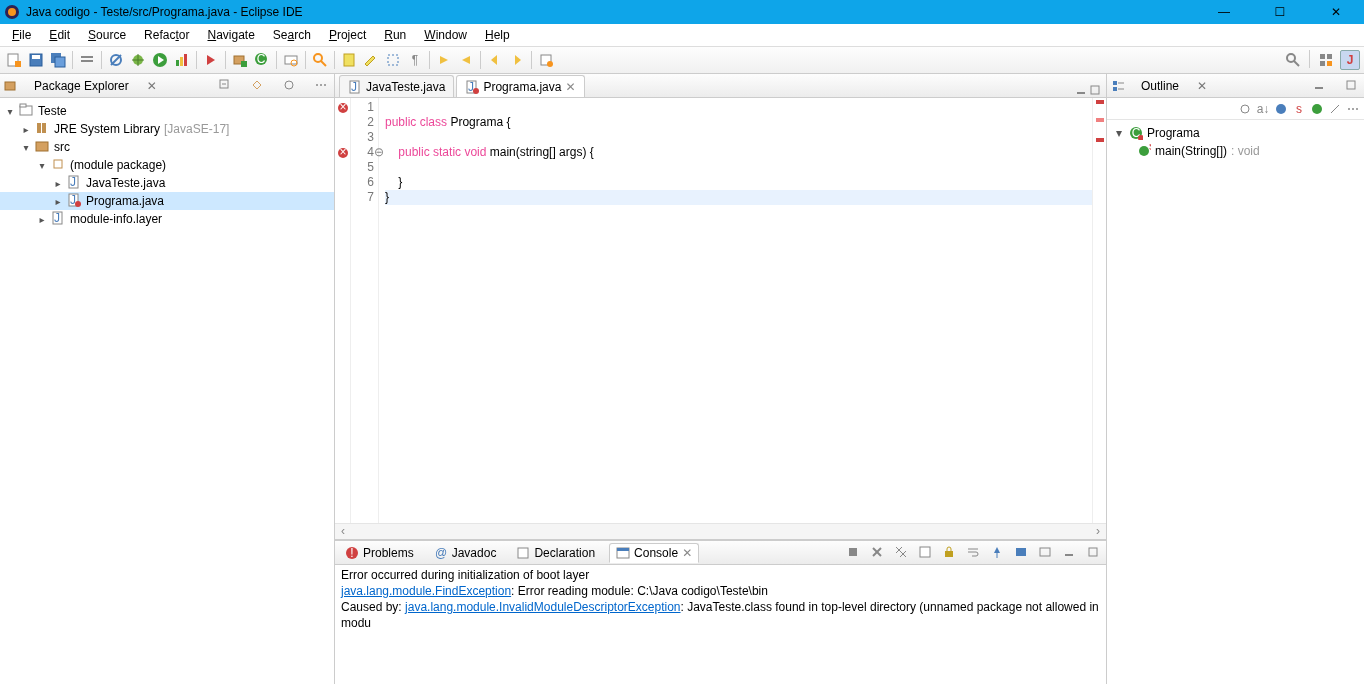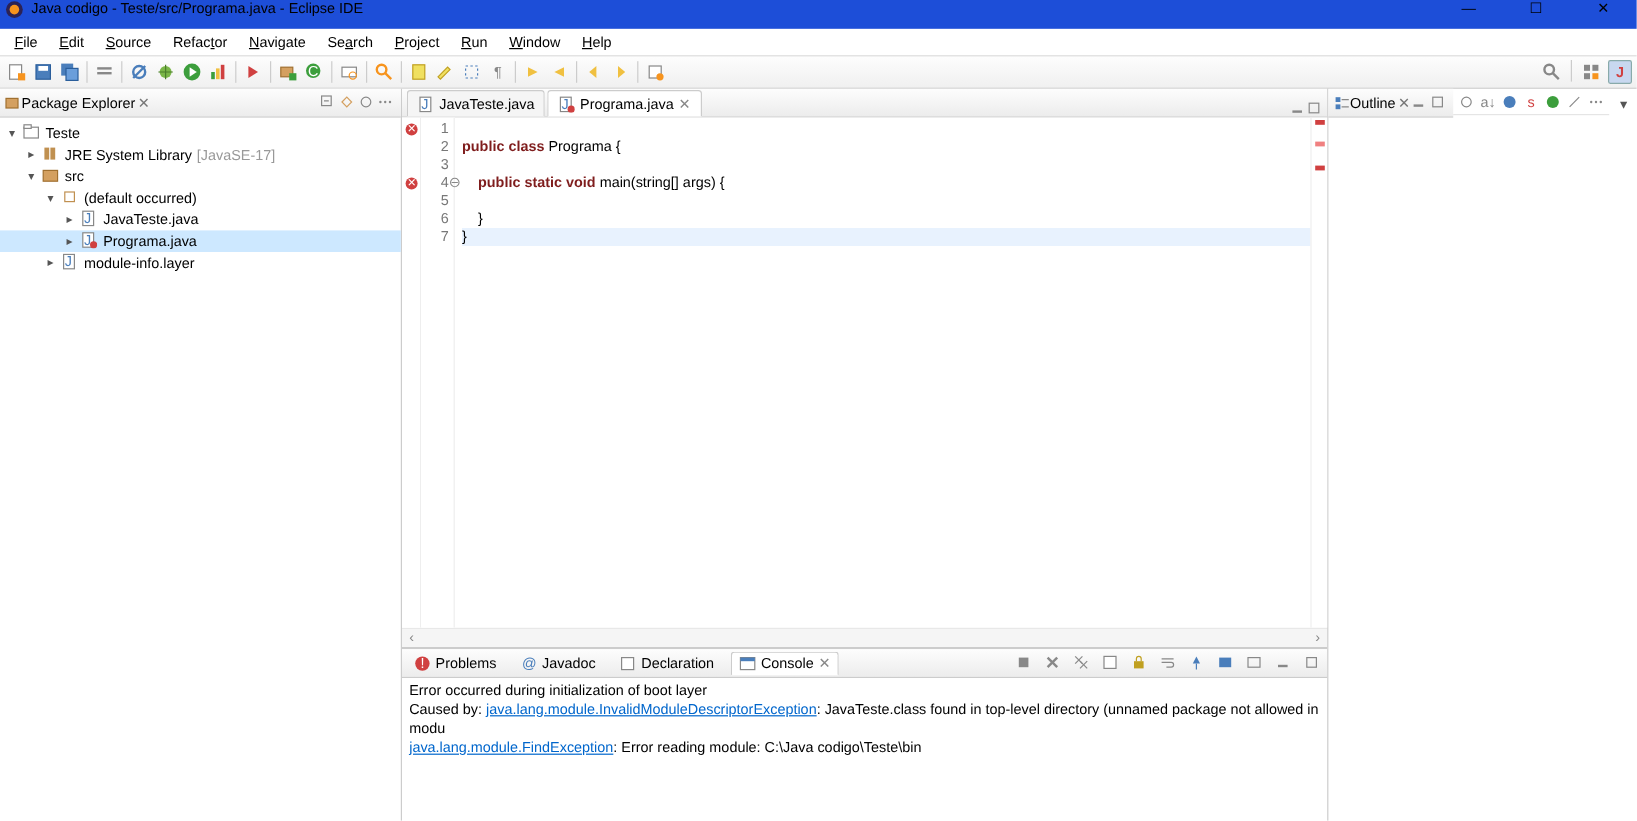--- a/index.html
+++ b/index.html
@@ -1,36 +1,36 @@
 <!DOCTYPE html>
 <html><head>
 <meta charset="utf-8">
 <style>
 * { box-sizing: border-box; margin: 0; padding: 0; font-family: "Segoe UI", Tahoma, sans-serif; font-size: 12px; }
 html, body { width: 1364px; height: 684px; background: #fff; overflow: hidden; }
 
-.titlebar { height: 24px; display: flex; align-items: flex-start; padding: 0 4px; background: #1d4ed8; }
+.titlebar { height: 24px; display: flex; align-items: center; padding: 0 4px; background: #0ea5e9; }
 .titlebar-icon { width: 16px; height: 16px; margin-right: 6px; }
 .titlebar-title { flex: 1; }
 .win-buttons { display: flex; gap: 24px; padding-right: 8px; }
 .win-btn { width: 32px; text-align: center; cursor: default; }
 
 .menubar { height: 22px; display: flex; align-items: center; padding: 0 4px; gap: 2px; }
 .menubar span { padding: 2px 8px; cursor: default; }
 .menubar span u { text-decoration: underline; }
 
 .toolbar { height: 28px; border-top: 1px solid #ddd; border-bottom: 1px solid #ccc; background: linear-gradient(#fdfdfd,#f0f0f0); display: flex; align-items: center; padding: 0 4px; gap: 2px; }
 .tb-btn { width: 20px; height: 20px; display: flex; align-items: center; justify-content: center; border-radius: 2px; }
 .tb-sep { width: 1px; height: 18px; background: #ccc; margin: 0 2px; }
 .tb-right { margin-left: auto; display: flex; gap: 4px; }
 
 .workspace { display: flex; height: calc(684px - 24px - 22px - 28px); }
 
 .sidebar-left { width: 335px; border-right: 1px solid #ccc; display: flex; flex-direction: column; background: #fff; }
-.view-header { height: 24px; background: linear-gradient(#fdfdfd,#ececec); border-bottom: 1px solid #ccc; display: flex; align-items: center; padding: 0 4px; gap: 0; }
+.view-header { height: 24px; background: linear-gradient(#fdfdfd,#ececec); border-bottom: 1px solid #ccc; display: flex; align-items: center; padding: 0 4px; gap: 16px; }
 .view-header .title { font-weight: normal; }
 .view-tab-close { margin-left: 2px; color: #777; }
 .view-header .spacer { flex: 1; }
 .view-header .mini-icon { width: 16px; height: 16px; }
 
 .tree { padding: 4px 0; }
 .tree-row { display: flex; align-items: center; height: 18px; padding-left: 4px; white-space: nowrap; }
 .tree-row .twisty { width: 12px; text-align: center; color: #555; font-size: 10px; }
 .tree-row .node-icon { width: 16px; height: 16px; margin: 0 3px; }
 .tree-row.sel { background: #cde8ff; }
@@ -41,40 +41,40 @@
 .editor-tab { display: flex; align-items: center; height: 22px; padding: 0 8px; border: 1px solid #ccc; border-bottom: none; background: #f5f5f5; margin-right: 2px; border-radius: 3px 3px 0 0; gap: 4px; }
 .editor-tab.active { background: #fff; }
 .editor-tab .close { color: #888; }
 .editor-tabs .spacer { flex: 1; }
 .editor-tabs .tab-icon { width: 14px; height: 14px; }
 
 .editor-body { flex: 1; display: flex; position: relative; background: #fff; }
 .marker-col { width: 16px; background: #fff; border-right: 1px solid #eee; }
 .gutter { width: 28px; background: #fff; border-right: 1px solid #eee; text-align: right; padding-right: 4px; color: #787878; font-family: Consolas, monospace; font-size: 12px; line-height: 15px; padding-top: 2px; }
 .code { flex: 1; font-family: Consolas, monospace; font-size: 12px; line-height: 15px; padding-top: 2px; padding-left: 6px; white-space: pre; }
-.code .kw { color: #7f1d1d; font-weight: bold; }
+.code .kw { color: #ec4899; font-weight: normal; }
 .code .line-cur { background: #e8f2fe; display: block; width: 100%; }
 .overview { width: 14px; border-left: 1px solid #eee; position: relative; }
 .ov-mark { position: absolute; width: 8px; height: 4px; left: 3px; }
 .hscroll { height: 16px; background: #f5f5f5; border-top: 1px solid #e5e5e5; display:flex; }
 .hscroll .arrow { width: 16px; text-align:center; color:#888; }
 .hscroll .track { flex:1; }
 
 .bottom-panel { height: 144px; display: flex; flex-direction: column; border-top: 1px solid #ccc; }
 .bottom-tabs { height: 24px; background: linear-gradient(#fdfdfd,#ececec); display: flex; align-items: center; padding: 0 4px; gap: 8px; border-bottom: 1px solid #ccc; }
 .bottom-tab { display: flex; align-items: center; gap: 4px; padding: 2px 6px; }
 .bottom-tab.active { background: #fff; border: 1px solid #ccc; border-bottom-color: #fff; border-radius: 3px 3px 0 0; }
 .bottom-tabs .spacer { flex: 1; }
 .bottom-tabs .bicon { width: 16px; height: 16px; }
 
 .console-body { flex: 1; padding: 2px 6px; font-family: Consolas, monospace; font-size: 12px; line-height: 16px; overflow: hidden; }
 .console-title { font-family: "Segoe UI", sans-serif; color: #555; }
 .console-body .link { color: #0066cc; text-decoration: underline; }
 
-.sidebar-right { width: 258px; border-left: 1px solid #ccc; display: flex; flex-direction: row; }
+.sidebar-right { width: 258px; border-left: 1px solid #ccc; display: flex; flex-direction: column; }
 .outline-body { padding: 4px 2px; }
 .outline-row { display: flex; align-items: center; height: 18px; gap: 4px; }
 .dim { color: #999; }
 
 svg { display: block; }
 </style>
 </head>
 <body>
 
 <div class="titlebar">
@@ -333,21 +333,21 @@
           </span>
         <span>src</span>
       </div>
       <div class="tree-row" style="padding-left:36px;">
         <span class="twisty">▾</span>
         <span class="node-icon">
             <svg width="14" height="14">
               <rect x="3" y="3" width="8" height="8" fill="#fff" stroke="#c09050"></rect>
             </svg>
           </span>
-        <span>(default occurred)</span>
+        <span>(module package)</span>
       </div>
       <div class="tree-row" style="padding-left:52px;">
         <span class="twisty">▸</span>
         <span class="node-icon">
             <svg width="14" height="14">
               <rect x="2" y="1" width="9" height="12" fill="#fff" stroke="#888"></rect>
               <text x="6" y="11" text-anchor="middle" fill="#4a7ebb" font-size="9">J</text>
             </svg>
           </span>
         <span>JavaTeste.java</span>
@@ -544,22 +544,22 @@
             </svg>
           </span>
         <span class="bicon">
             <svg width="14" height="14">
               <rect x="3" y="3" width="8" height="8" fill="none" stroke="#888"></rect>
             </svg>
           </span>
       </div>
       <div class="console-body">
         <div>Error occurred during initialization of boot layer</div>
+        <div><span class="link">java.lang.module.FindException</span><span>: Error reading module: C:\Java codigo\Teste\bin</span></div>
         <div><span>Caused by: </span><span class="link">java.lang.module.InvalidModuleDescriptorException</span><span>: JavaTeste.class found in top-level directory (unnamed package not allowed in modu</span></div>
-        <div><span class="link">java.lang.module.FindException</span><span>: Error reading module: C:\Java codigo\Teste\bin</span></div>
       </div>
     </div>
   </div>
 
   <div class="sidebar-right">
     <div class="view-header">
       <span>
           <svg width="14" height="14">
             <rect x="2" y="2" width="4" height="4" fill="#4a7ebb"></rect>
             <rect x="2" y="8" width="4" height="4" fill="#4a7ebb"></rect>

